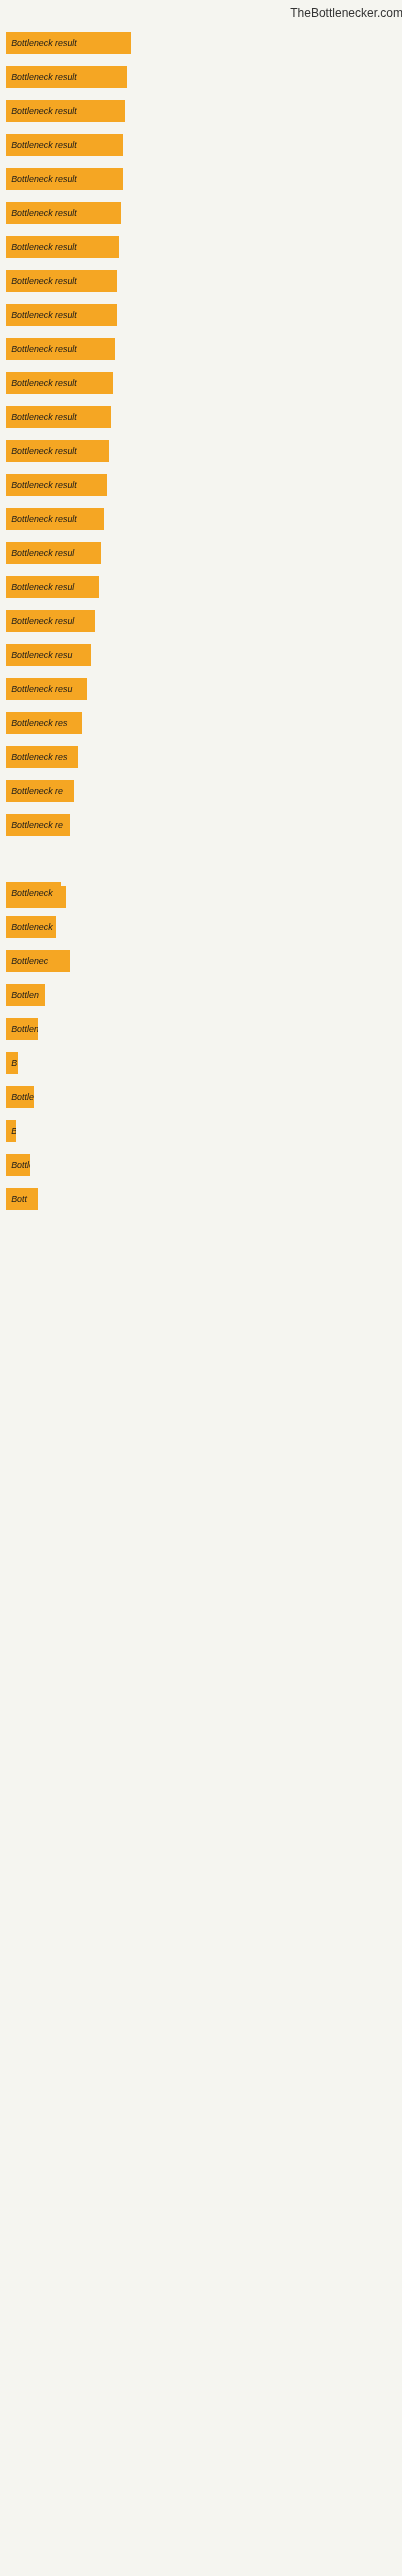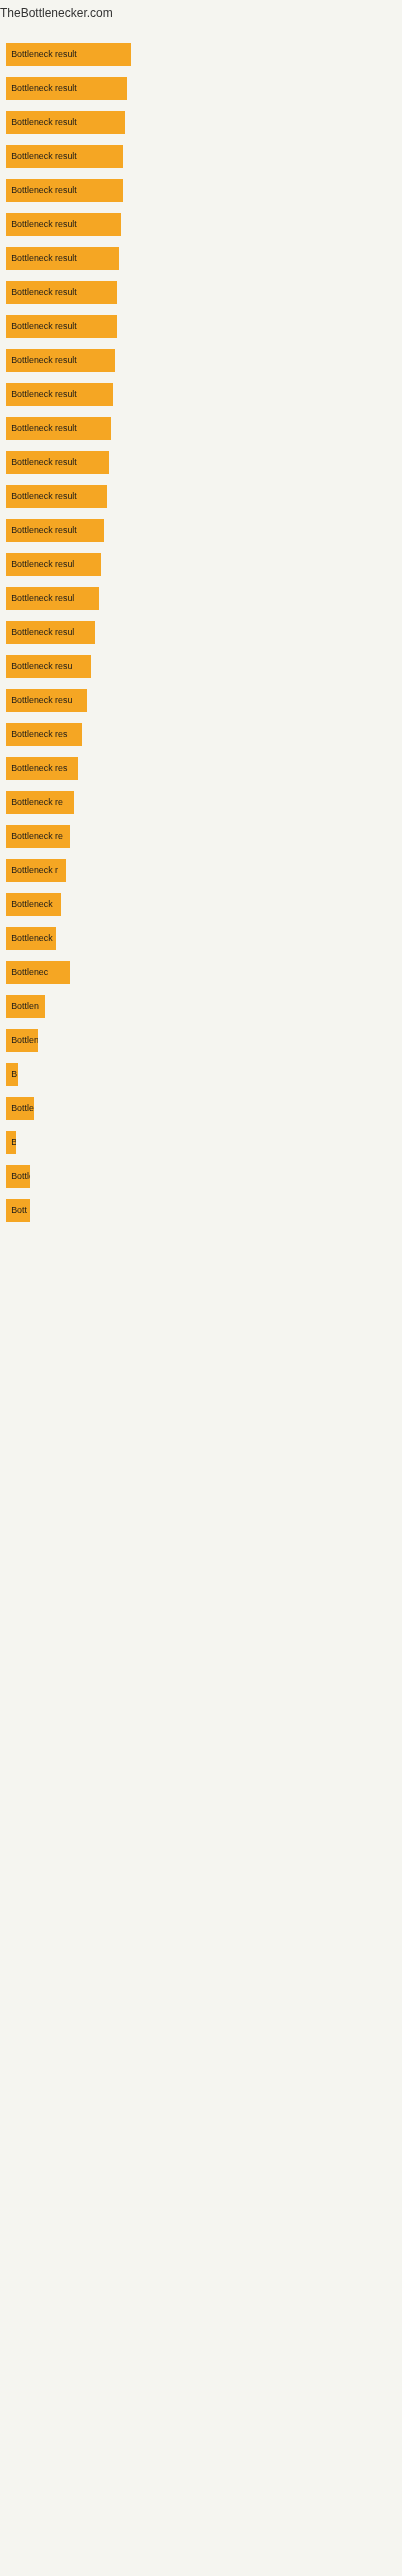--- a/index.html
+++ b/index.html
@@ -8,37 +8,38 @@
       box-sizing: border-box;
     }
     body {
       width: 403px;
       min-height: 2576px;
       background-color: #f5f5f0;
       font-family: Arial, sans-serif;
       position: relative;
     }
     .site-title {
-      text-align: left;
+      text-align: right;
       padding: 6.4px 0 3.2px 0;
       font-size: 12px;
       color: #333;
       font-weight: normal;
     }
     .bars-container {
       padding: 8px 0 0 6.4px;
       display: flex;
       flex-direction: column;
       gap: 0px;
     }
     .bar-row {
       display: flex;
-      align-items: flex-end;
+      align-items: flex-start;
       margin-bottom: 0px;
       height: 34px;
+      font-style: italic;
     }
     .bar {
       background-color: #f5a623;
       display: flex;
       align-items: center;
       padding: 3.2px 4.8px;
       height: 22.5px;
       white-space: nowrap;
       overflow: hidden;
     }
@@ -220,18 +221,18 @@
       <div class="bar" style="width: 9.7px;">
         <span class="bar-label">B</span>
       </div>
     </div>
     <div class="bar-row">
       <div class="bar" style="width: 24px;">
         <span class="bar-label">Bottle</span>
       </div>
     </div>
     <div class="bar-row">
-      <div class="bar" style="width: 24px; margin-top: 24px;">
+      <div class="bar" style="width: 32px;">
         <span class="bar-label">Bott</span>
       </div>
     </div>
   </div>
 
 
 </body></html>

